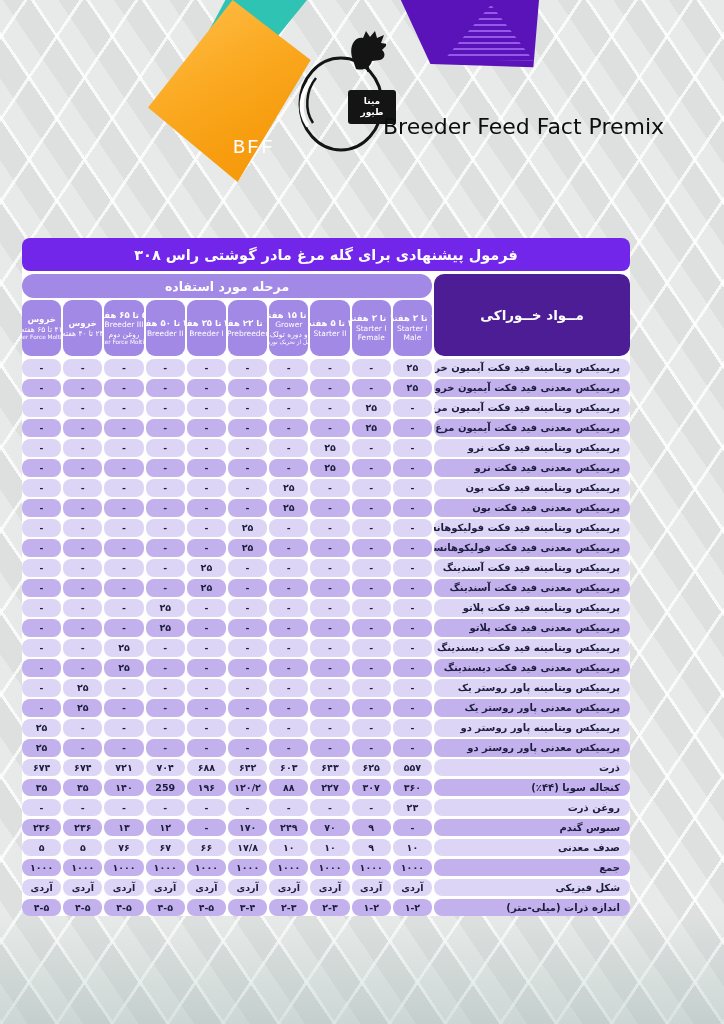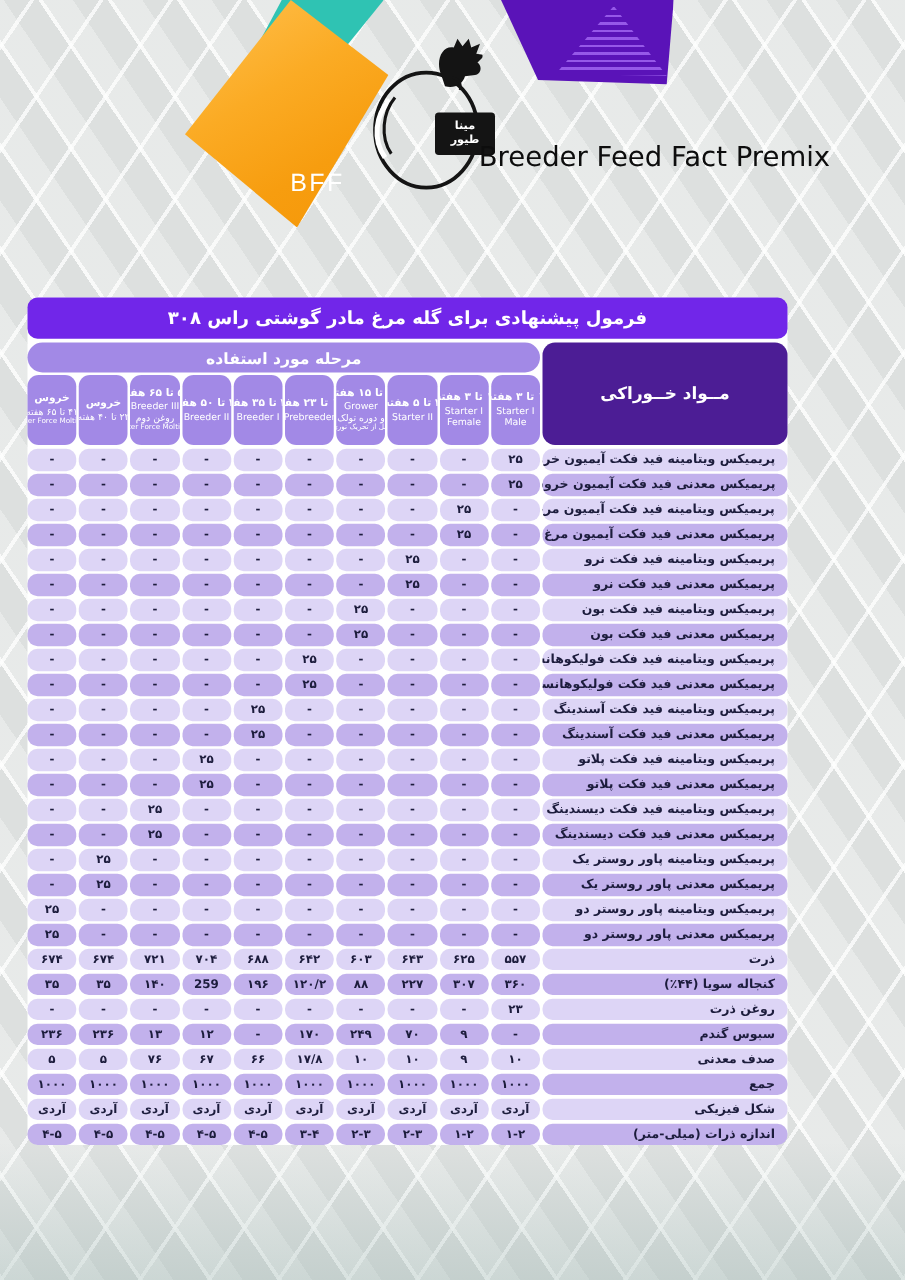--- a/index.html
+++ b/index.html
@@ -26,21 +26,21 @@
                   clip-path:polygon(20% 0, 100% 0, 54% 100%, 0 66%); }
   .shape-orange { left:148px; top:0; width:166px; height:182px;
                   background:linear-gradient(150deg,#ffc14f 0%,#fbab24 40%,#f79d0f 70%,#f59708 100%);
                   clip-path:polygon(51% 0, 98% 33%, 54% 100%, 0 59%); }
   .shape-purple { left:398px; top:0; width:141px; height:68px; background:#5a13b8;
                   clip-path:polygon(2% 0, 100% 0, 96% 99%, 23% 94%); }
   .shape-purple-stripes { left:398px; top:0; width:141px; height:68px;
                   background:repeating-linear-gradient(180deg, rgba(153,92,235,.95) 0 2px, transparent 2px 6px);
                   clip-path:polygon(66% 7%, 33% 87%, 96% 89%); }
   .bff-text { position:absolute; left:220px; top:136px; width:68px; text-align:center;
-              color:#fff; font-family:Liberation Sans, sans-serif; font-size:20px; letter-spacing:2px; }
+              color:#fff; font-family:Liberation Mono, monospace; font-size:20px; letter-spacing:2px; }
 
   
   .logo { position:absolute; left:296px; top:28px; width:90px; height:136px; }
   .logo svg { width:100%; height:100%; }
   .logo-box { position:absolute; left:22px; top:62px; width:48px; height:34px;
               background:#141414; border-radius:3px; display:flex; align-items:center; justify-content:center;
               text-align:center;margin-left:30px; }
   .logo-box span { color:#fff; font-size:9px; font-weight:bold; line-height:1.25; direction:rtl; display:block; width:40px; }
 
   .brand-title { position:absolute; left:383px; top:114px; width:280px;

